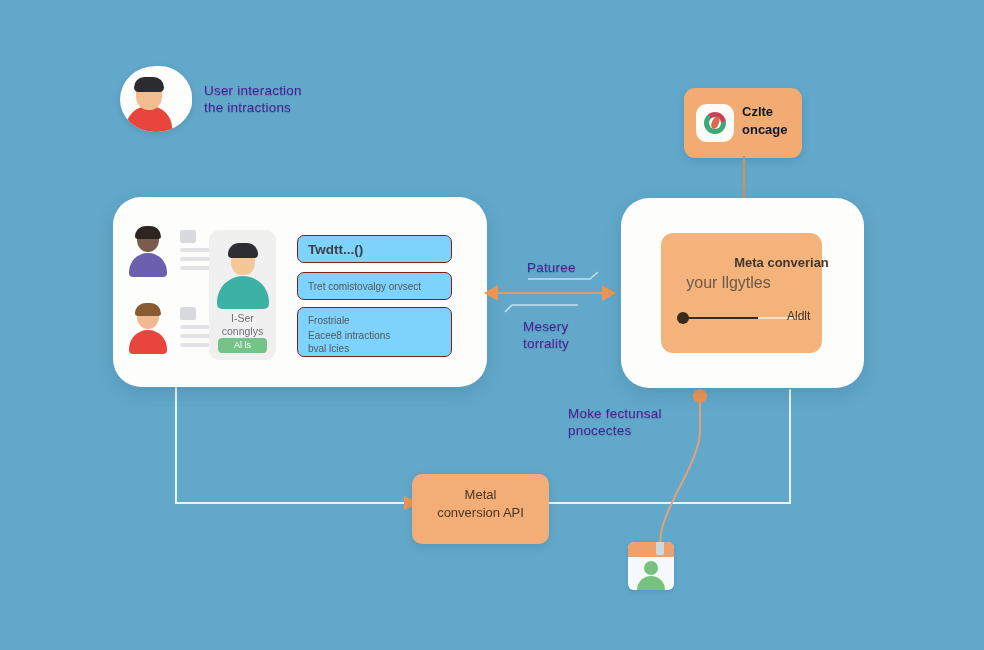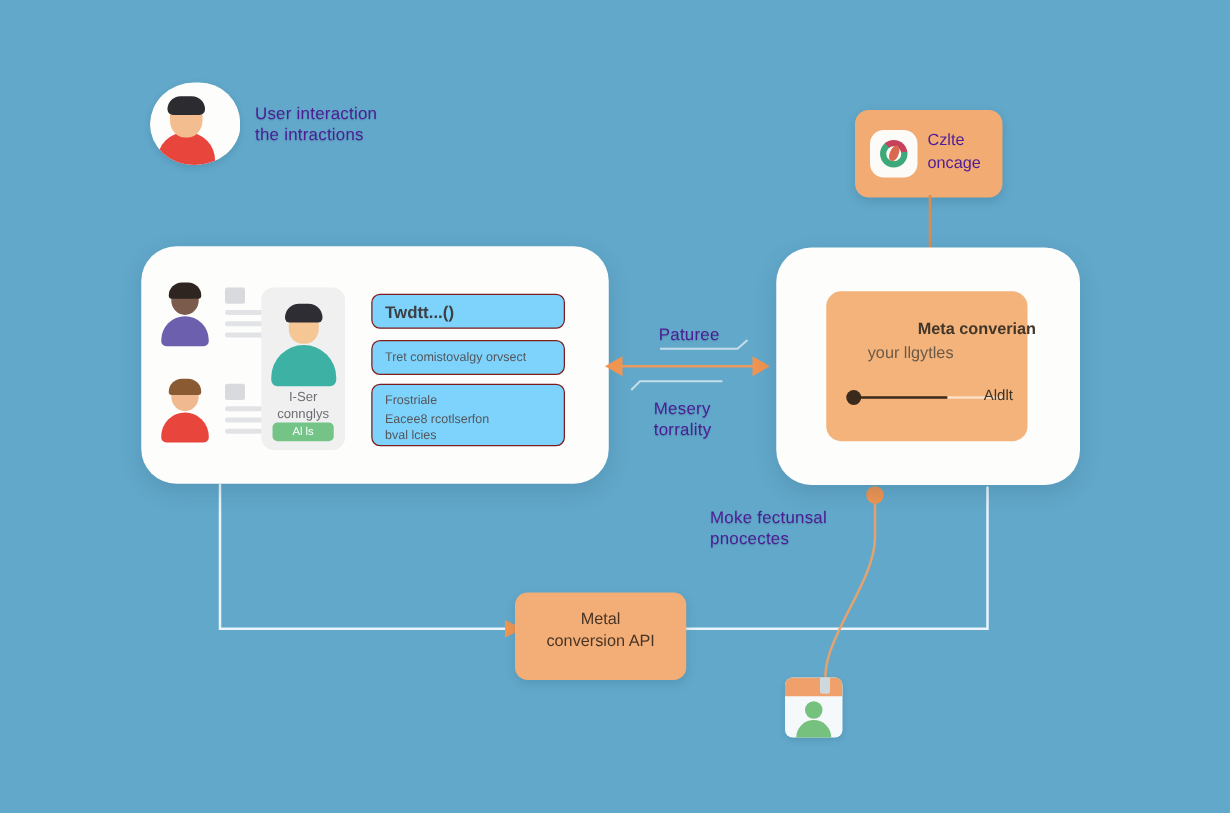--- a/index.html
+++ b/index.html
@@ -98,24 +98,25 @@
   }
   .chip-icon-dot {
     position:absolute; left:16px; top:12px;
     width:7px; height:13px;
     background:#d9694f;
     border-radius: 60% 60% 50% 50%;
     transform: rotate(22deg);
   }
   #top-chip-text {
     left: 58px; top: 15px; width: 56px;
-    color: #4c1d95;
+    color: #0f172a;
     font-size: 13px;
     line-height: 18px;
     white-space: pre-line;
+    font-weight: bold;
   }
 
   
   #chip-arrow { left: 736px; top: 156px; width: 16px; height: 62px; }
   #chip-arrow .stem {
     position: absolute; left: 7px; top: 0;
     width: 2px; height: 48px;
     background: #dd8b4e;
   }
   #chip-arrow .head {
@@ -197,21 +198,21 @@
     border-radius: 12px;
   }
   #meta-title {
     position:absolute; left:0; top:22px; width:161px;
     text-align:center; color:#42362b;
     font-size:13px; font-weight:700;padding-left:40px;
   }
   #meta-sub {
     position:absolute; left:0; top:41px; width:135px;
     text-align:center; color:#6b5a48;
-    font-size:13px;
+    font-size:16px;
   }
   #meta-slider { position:absolute; left:16px; top:78px; width:130px; height:14px; }
   #meta-slider .track-filled {
     position:absolute; left:6px; top:6px; width:75px; height:2px; background:#3b2a1c;
   }
   #meta-slider .track-rest {
     position:absolute; left:81px; top:6px; width:44px; height:2px; background:#fae0c6;
   }
   #meta-slider .knob {
     position:absolute; left:0; top:1px; width:12px; height:12px;
@@ -372,21 +373,21 @@
   </div>
 
   <div class="abs row-box" id="row-0">
     <div class="t">Twdtt...()</div>
   </div>
   <div class="abs row-box" id="row-1">
     <div class="t">Tret comistovalgy orvsect</div>
   </div>
   <div class="abs row-box" id="row-2">
     <div class="t">Frostriale</div>
-    <div class="t" style="top:21px; font-weight:400;">Eacee8 rcotlserfon
+    <div class="t" style="top:21px; font-weight:400;">Eacee8 intractions
 bval lcies</div>
   </div>
 
   <div class="abs" id="mid-arrow">
     <div class="ah-l"></div>
     <div class="bar"></div>
     <div class="ah-r"></div>
   </div>
   <div class="abs label-text" id="mid-label-top">Paturee</div>
   <div class="abs label-text" id="mid-label-bot">Mesery

